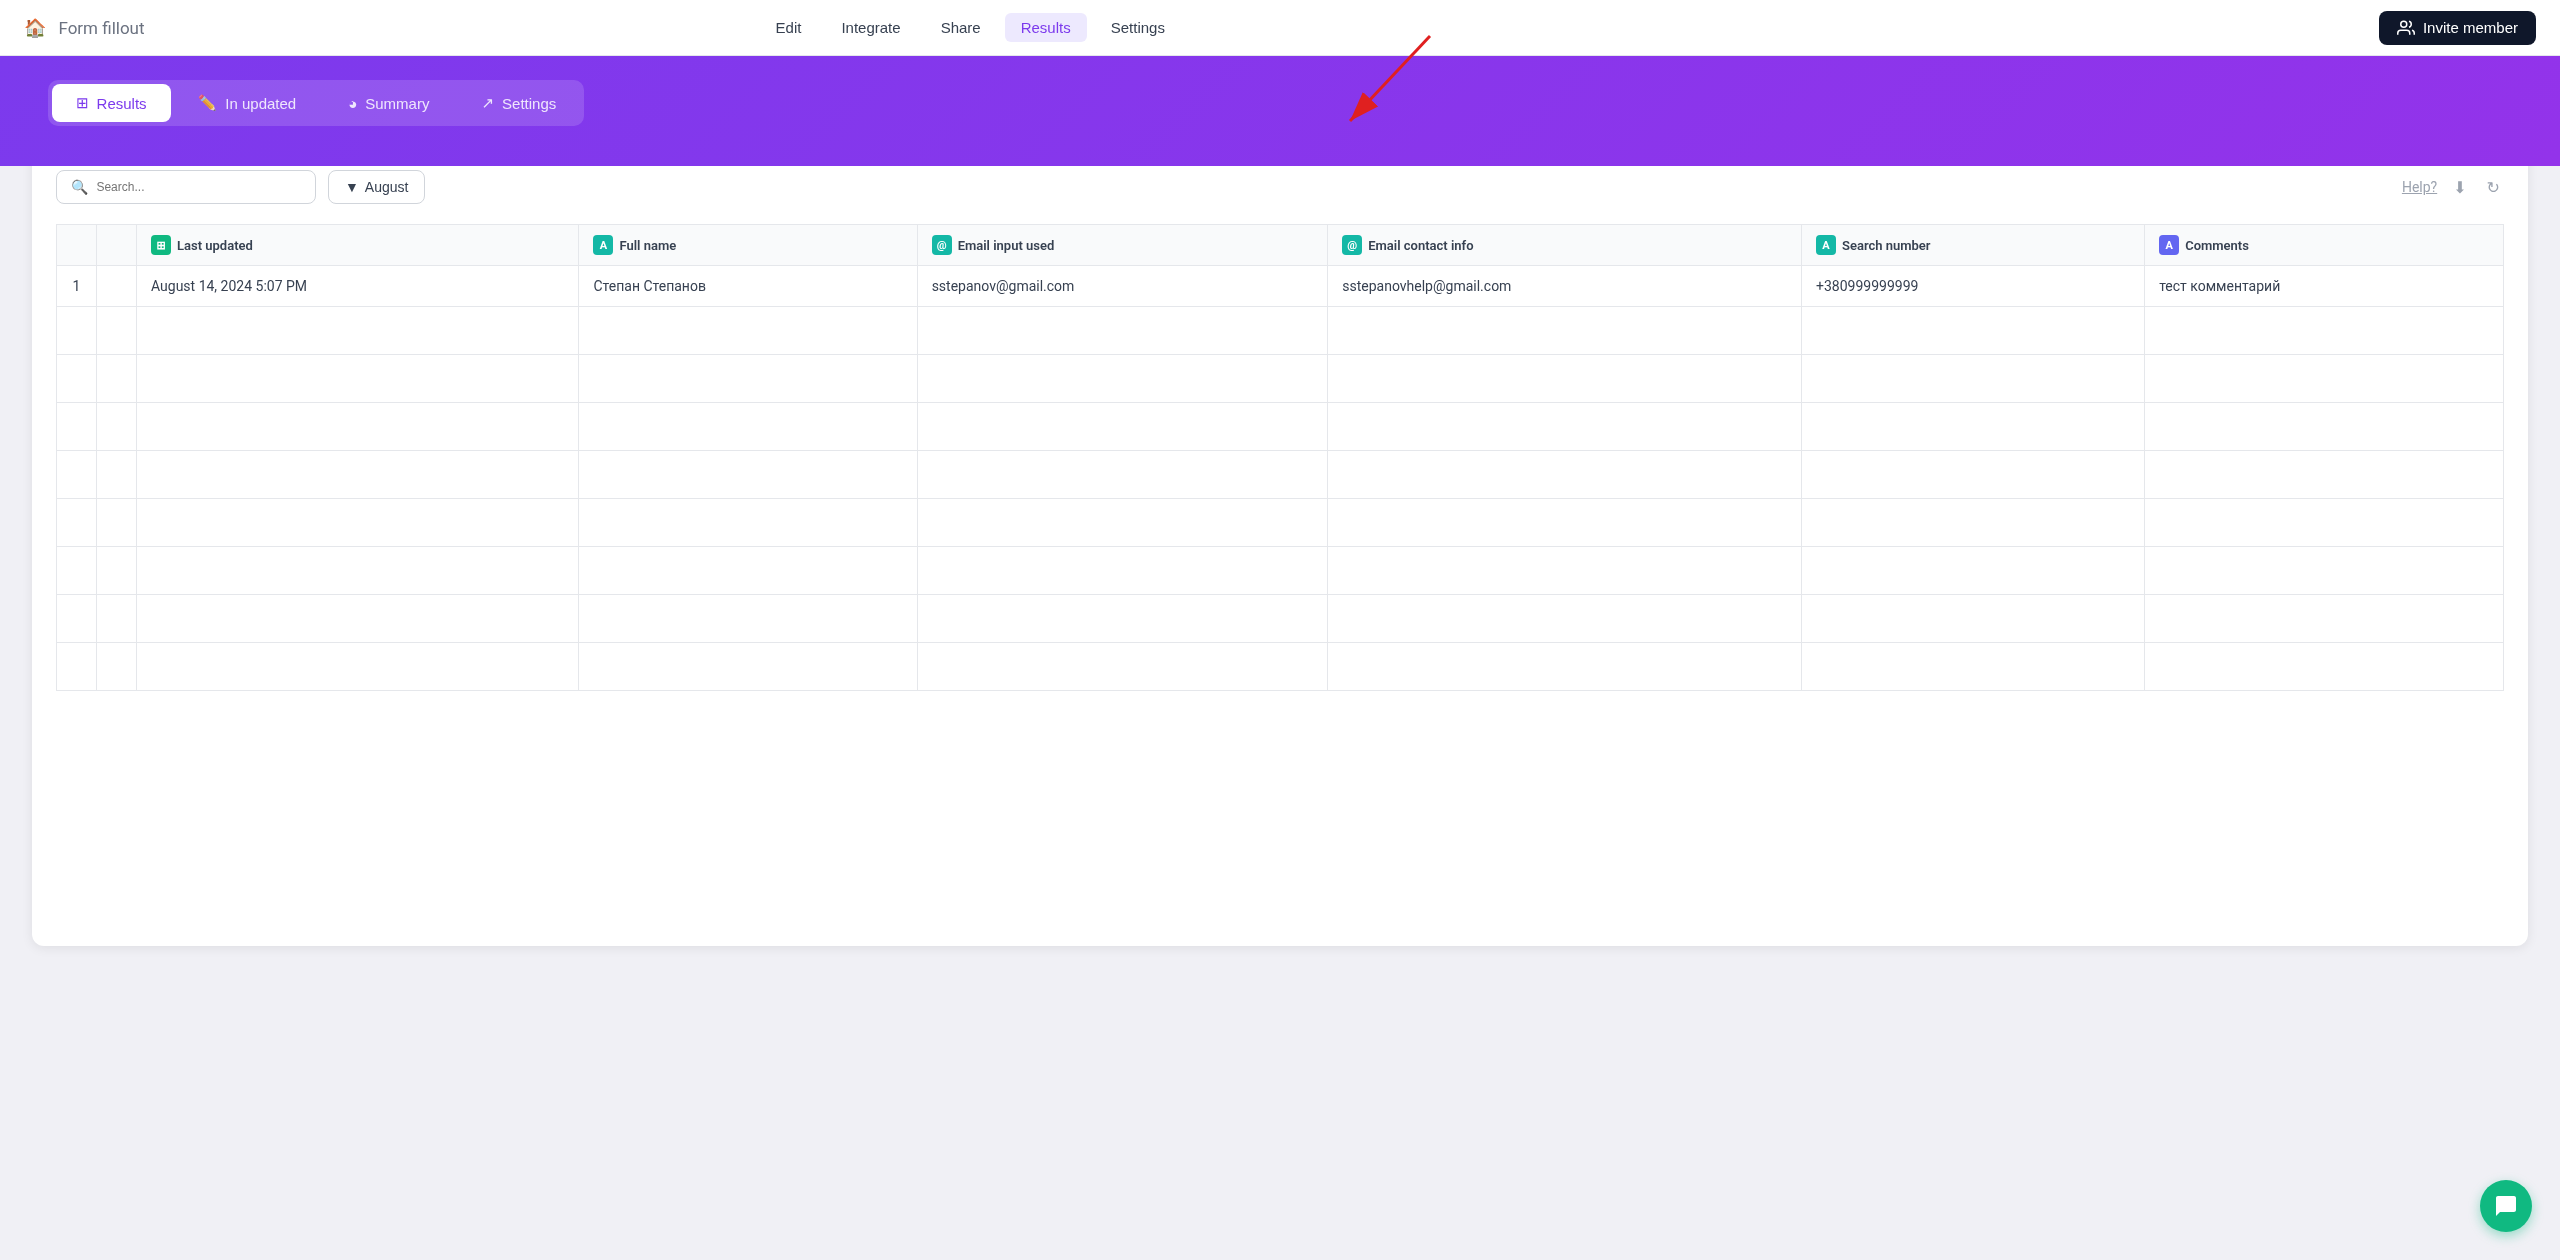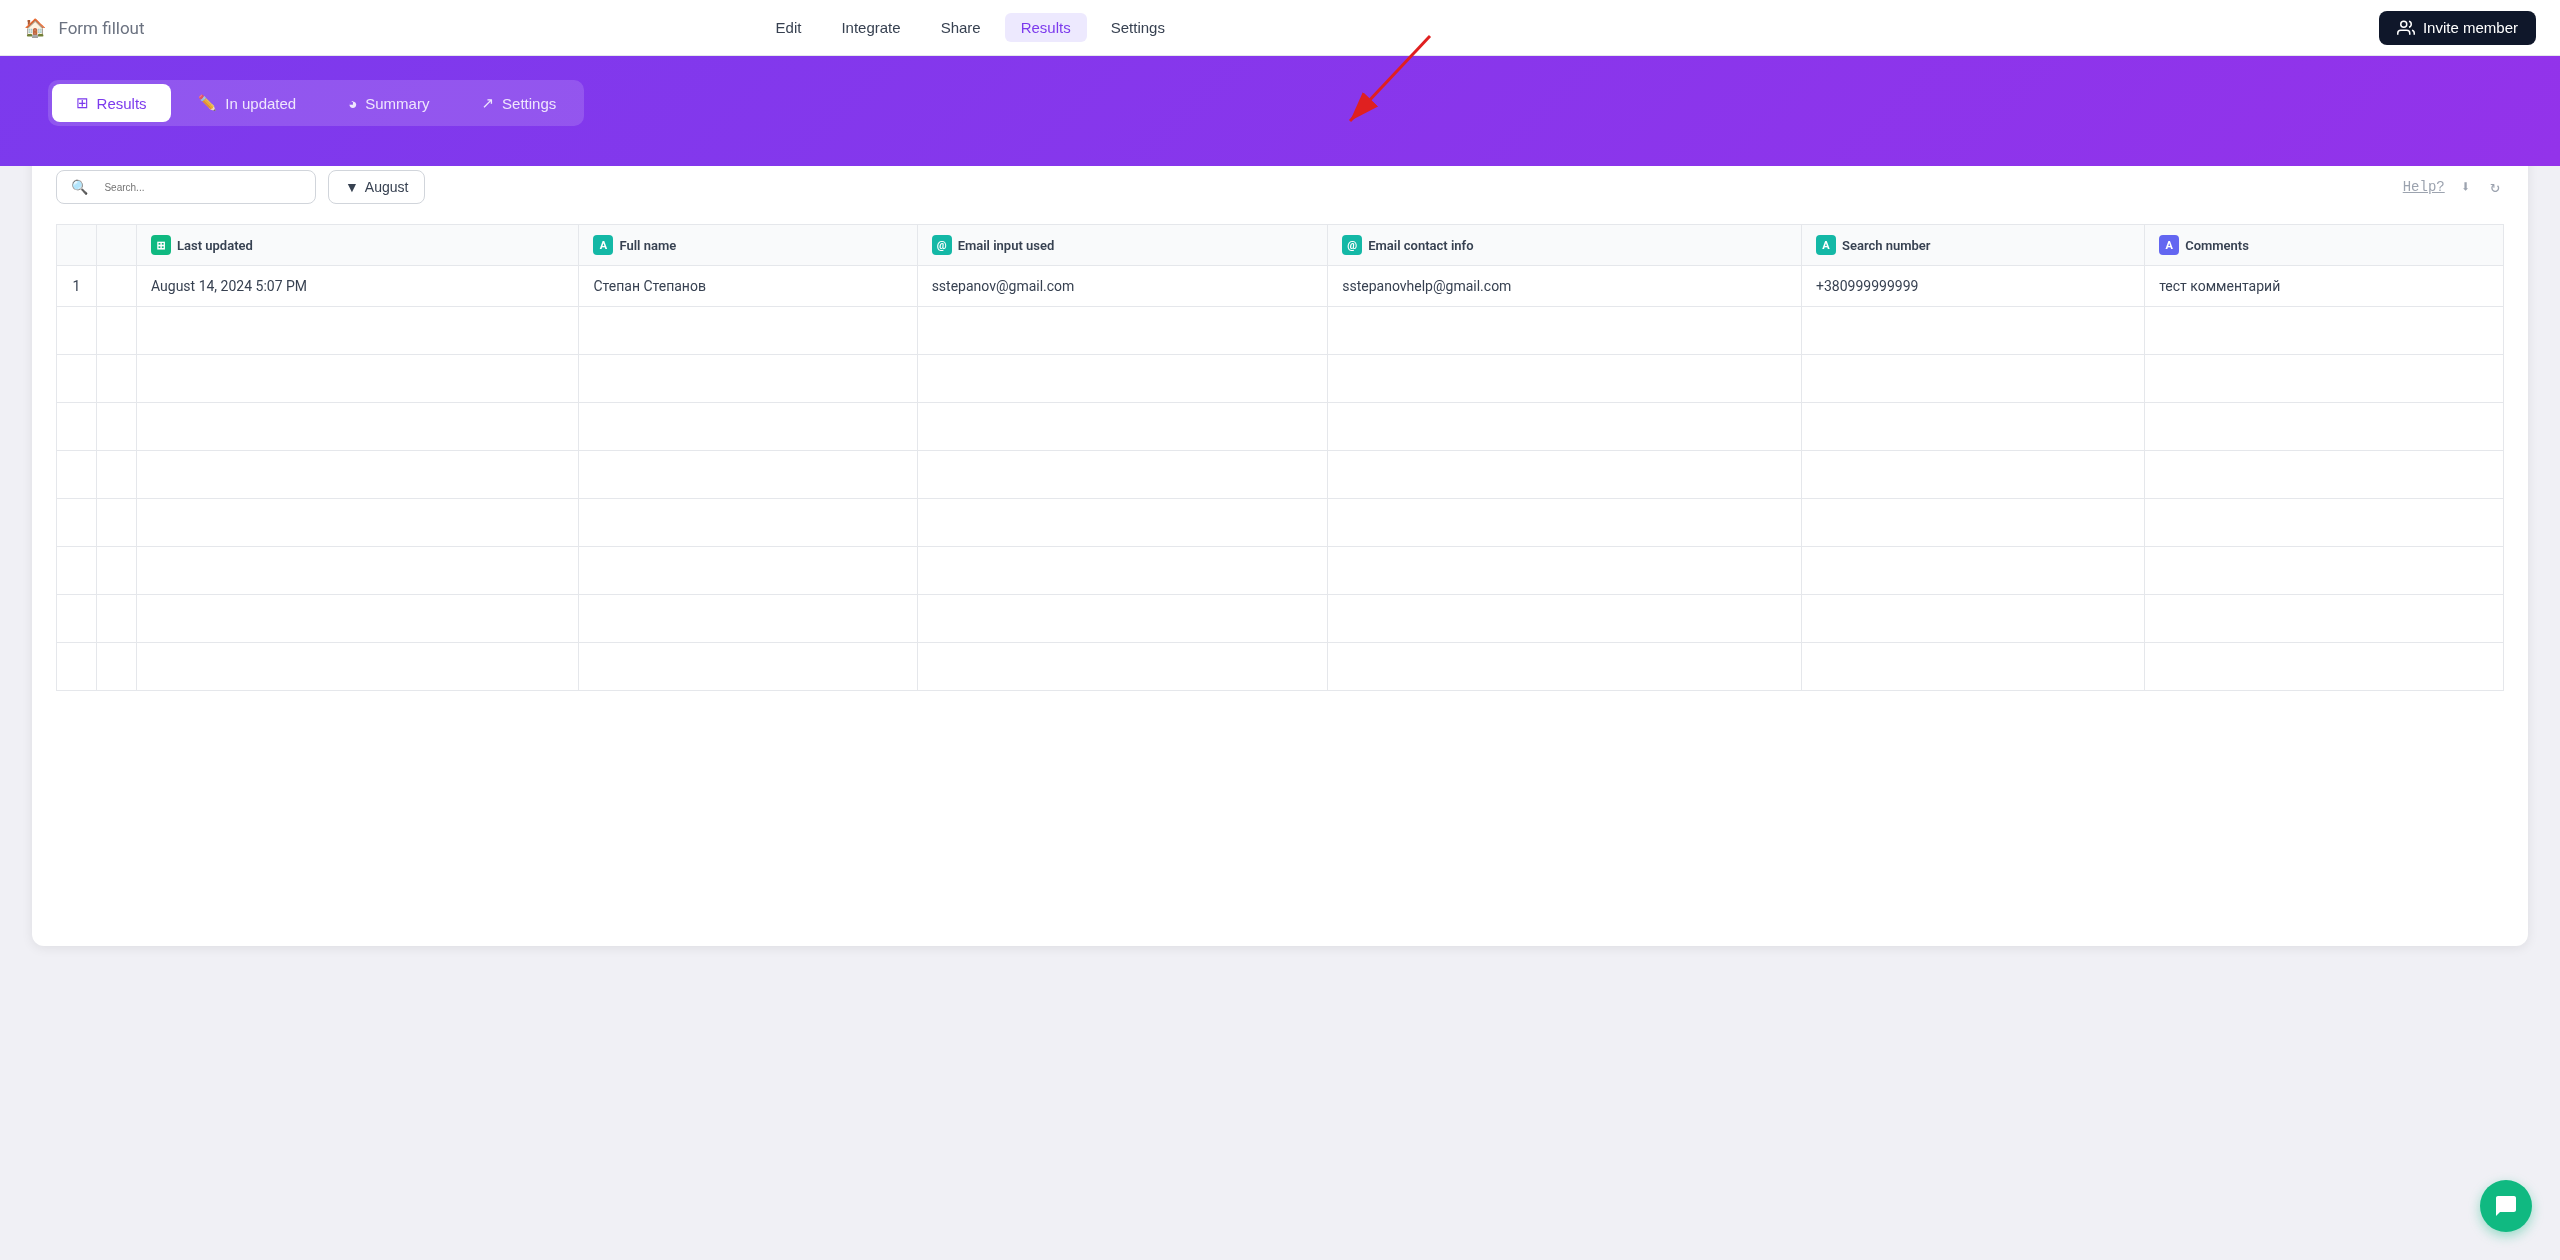--- a/index.html
+++ b/index.html
@@ -64,31 +64,31 @@
     .toolbar {
       display: flex; align-items: center; gap: 12px;
       margin-bottom: 20px;
     }
     .search-box {
       display: flex; align-items: center; gap: 8px;
       border: 1px solid #d1d5db; border-radius: 8px;
       padding: 8px 14px; width: 260px; background: #fff;
     }
     .search-box input {
-      border: none; outline: none; font-size: 10px;
-      color: #374151; width: 100%; background: transparent; margin-left: 8px;
+      border: none; outline: none; font-size: 12px;
+      color: #374151; width: 100%; background: transparent;
     }
     .search-icon { color: #9ca3af; font-size: 14px; }
     .filter-btn {
       display: flex; align-items: center; gap: 6px;
       border: 1px solid #d1d5db; border-radius: 8px;
       padding: 8px 16px; background: #fff; cursor: pointer;
       font-size: 14px; color: #374151;
     }
-    .toolbar-right { margin-left: auto; display: flex; align-items: center; gap: 12px; font-family: Liberation Mono, monospace; }
+    .toolbar-right { margin-left: auto; display: flex; align-items: center; gap: 12px; }
     .help-link { color: #9ca3af; font-size: 14px; text-decoration: underline; cursor: pointer; }
     .icon-btn { color: #9ca3af; font-size: 16px; cursor: pointer; padding: 4px; }
 
     
     .data-table { width: 100%; border-collapse: collapse; }
     .data-table th {
       background: #f9fafb; border: 1px solid #e5e7eb;
       padding: 10px 14px; text-align: left; font-size: 13px;
       font-weight: 600; color: #374151; white-space: nowrap;
     }

